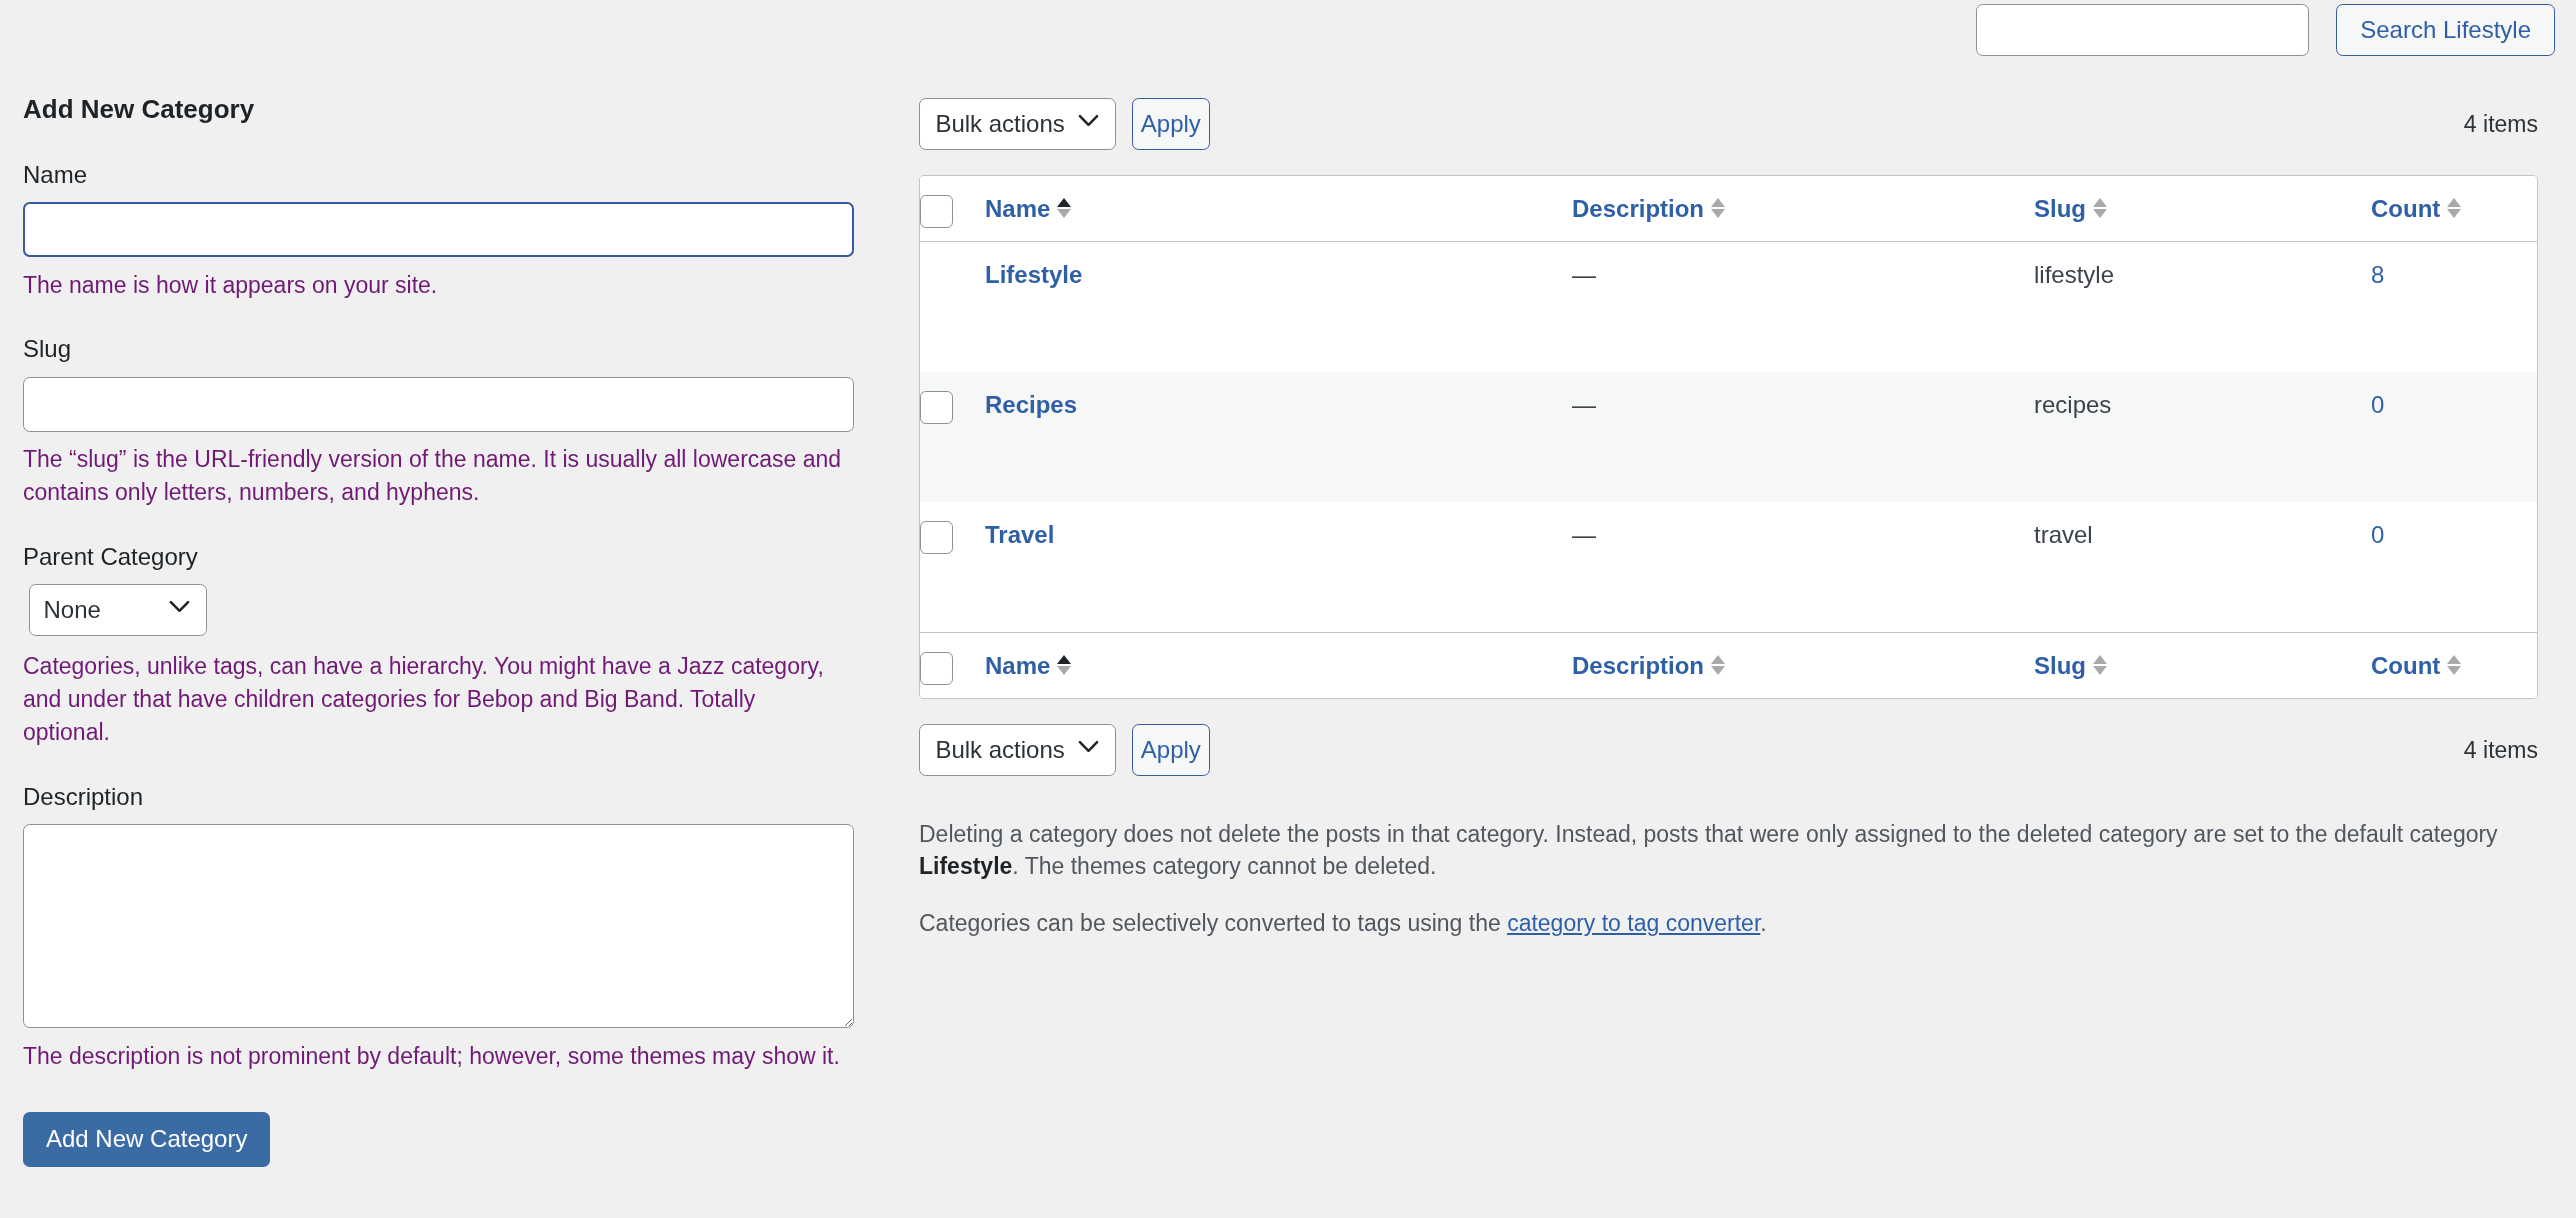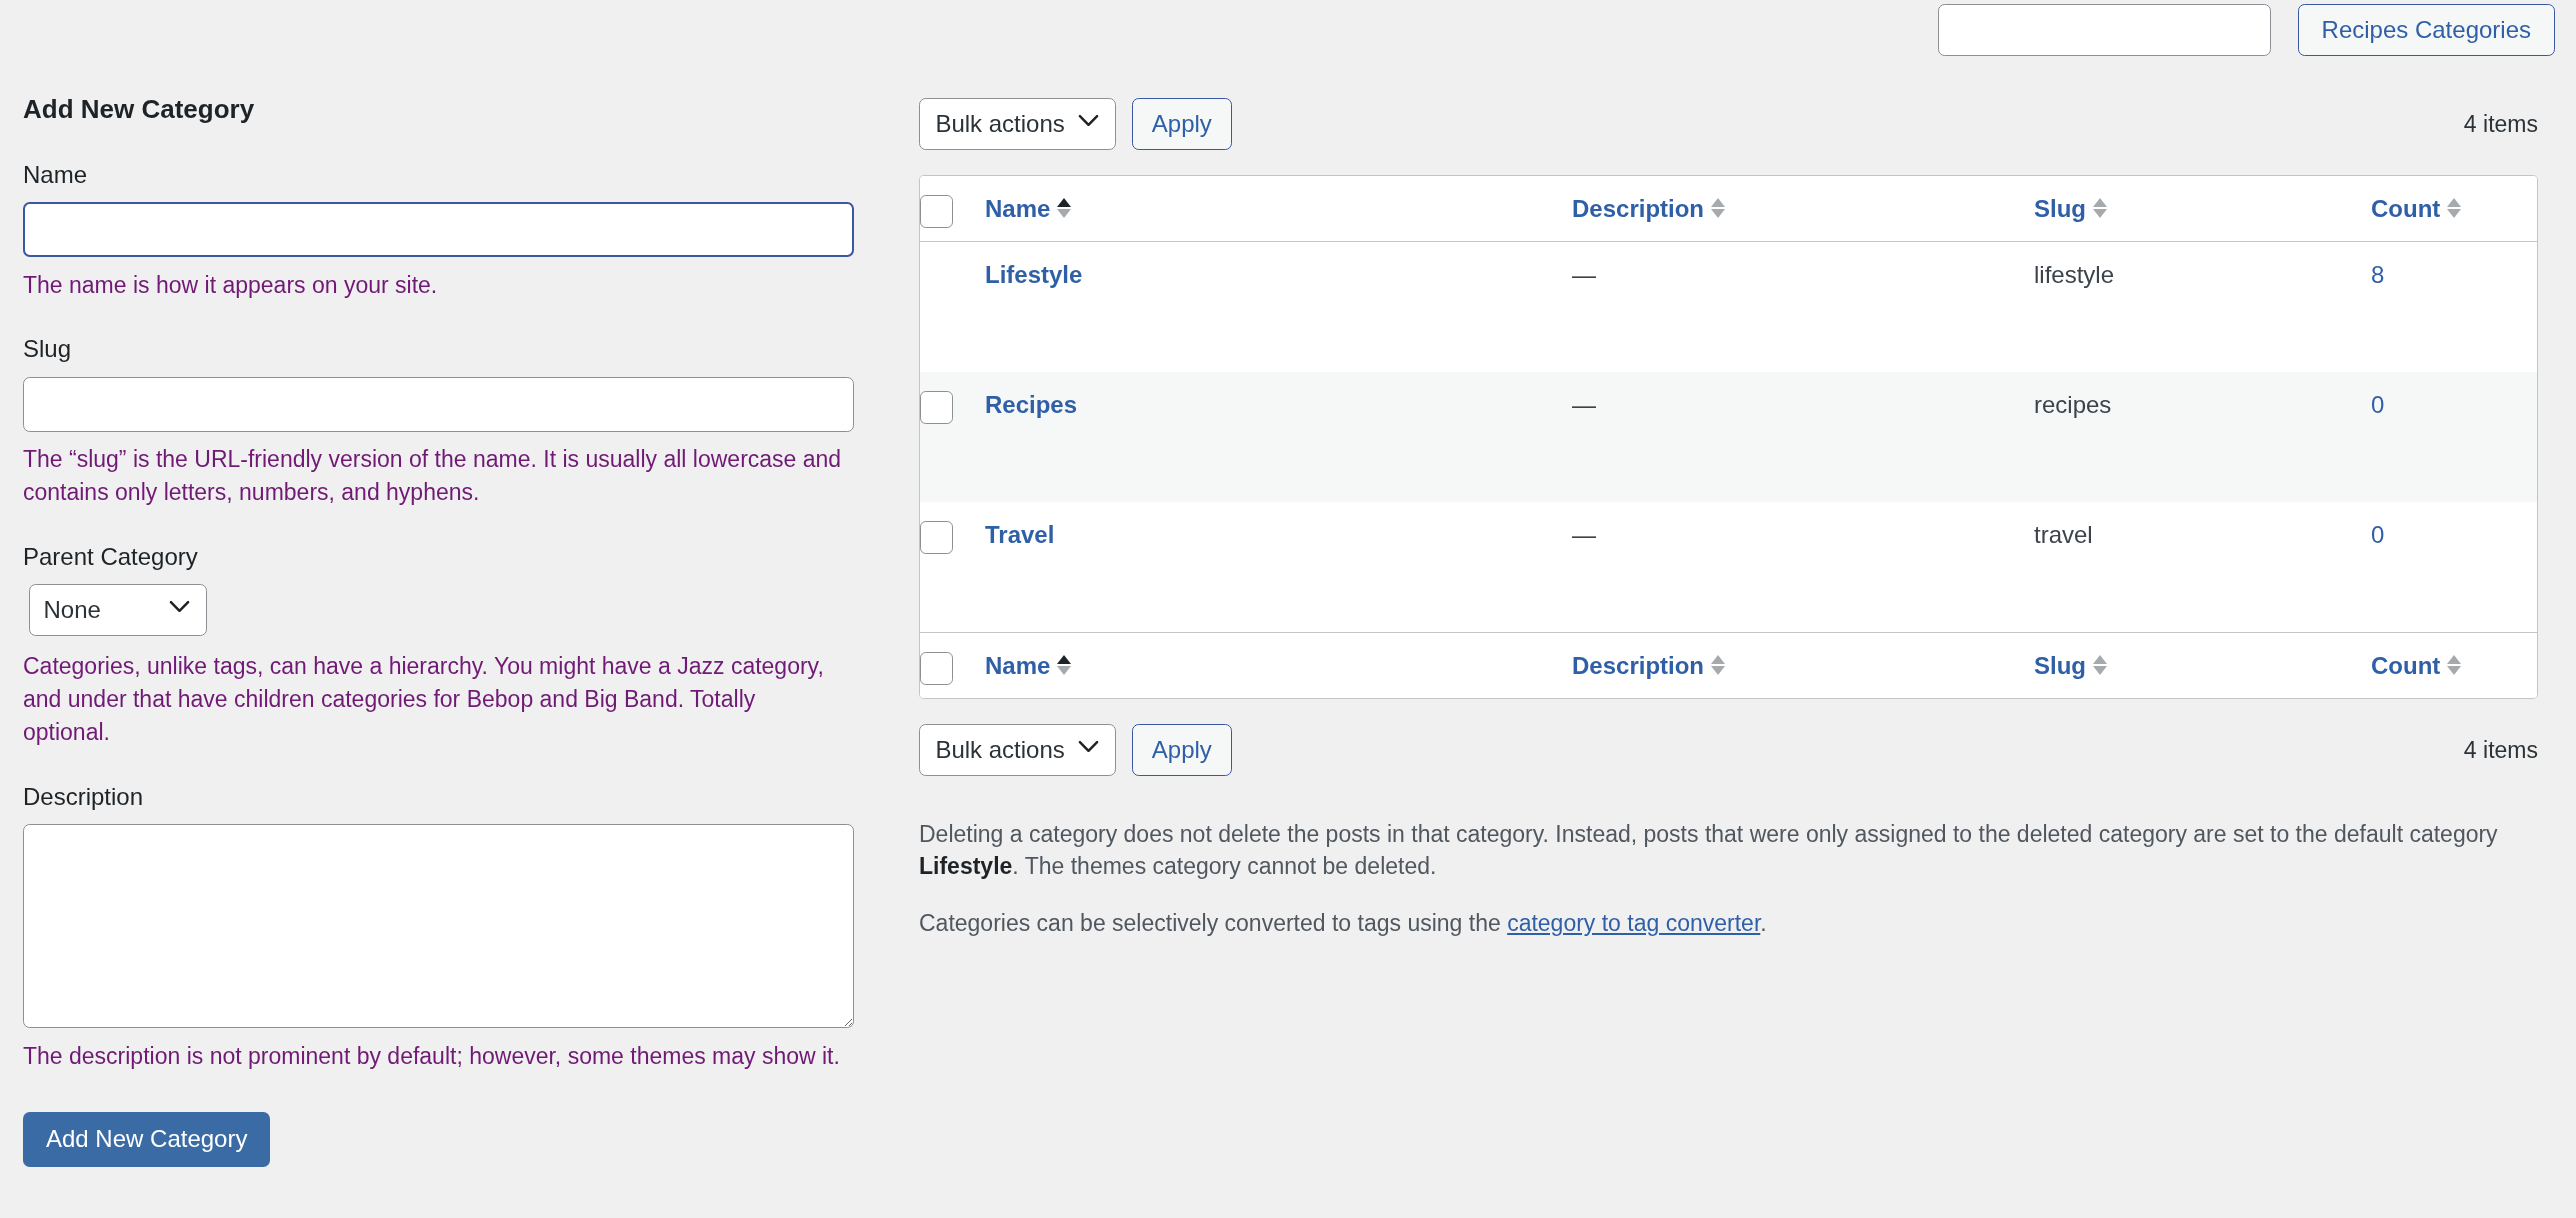--- a/index.html
+++ b/index.html
@@ -165,21 +165,21 @@
     font-size: 24px;
     padding: 0 50px 0 15.4px;
     color: #2c3338;
     font-family: "Liberation Sans", sans-serif;
     cursor: pointer;
     line-height: 1;
     outline: none;
   }
   .apply-btn {
     height: 52px;
-    padding: 0 19px;
+    padding: 0 8px;
     border: 1.9px solid #3858a3;
     border-radius: 6.7px;
     background: #f6f7f7;
     color: #2f5fa7;
     font-size: 24px;
     font-family: "Liberation Sans", sans-serif;
     cursor: pointer;
     line-height: 1;
   }
   .items-count {
@@ -281,21 +281,21 @@
   .notes b { color: #1d2327; font-weight: bold; }
   .notes a { color: #2f5fa7; text-decoration: underline; cursor: pointer; }
 </style>
 </head>
 <body>
 
 <div class="page">
 
   <div class="search-row">
     <input class="search-input" type="text" value="" placeholder="" style="">
-    <button class="search-btn">Recipes Categories</button>
+    <button class="search-btn">Search Lifestyle</button>
   </div>
 
   <div class="form-col">
     <h2 class="form-title">Add New Category</h2>
 
     <label class="field-label">Name</label>
     <input class="text-input focused" type="text" value="" placeholder="" style="">
     <div class="helper">The name is how it appears on your site.</div>
 
     <label class="field-label">Slug</label>

